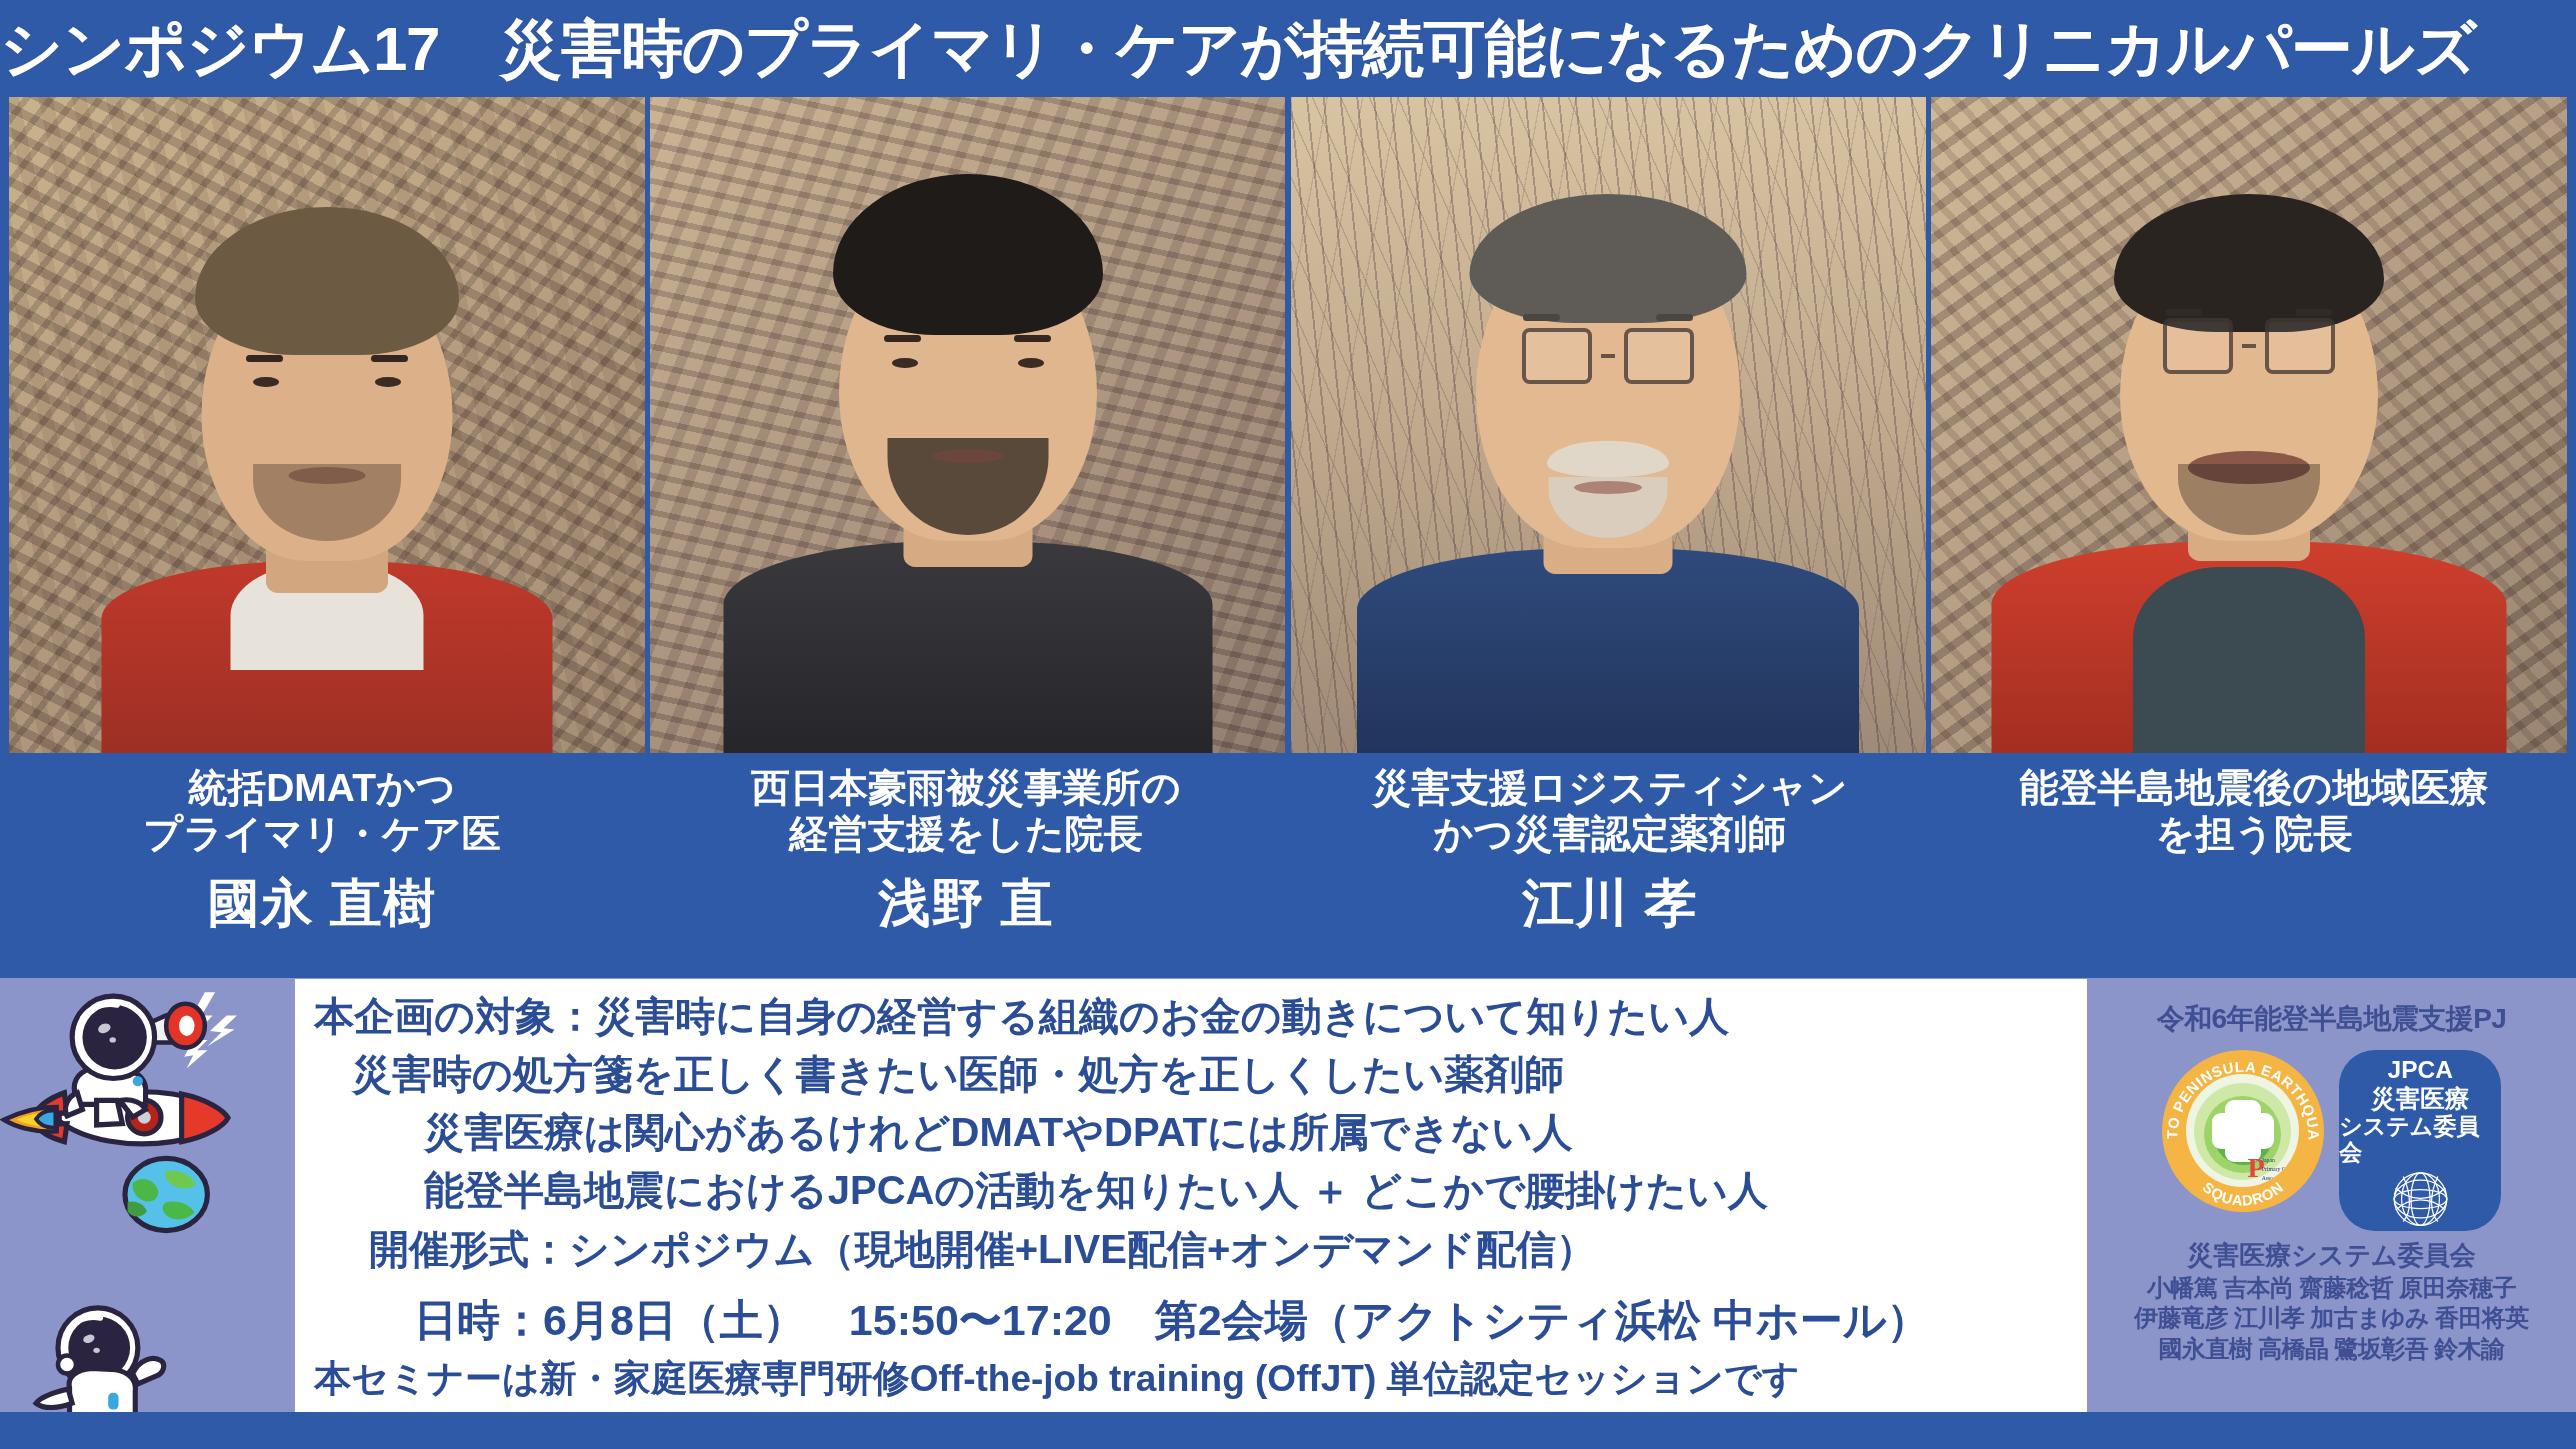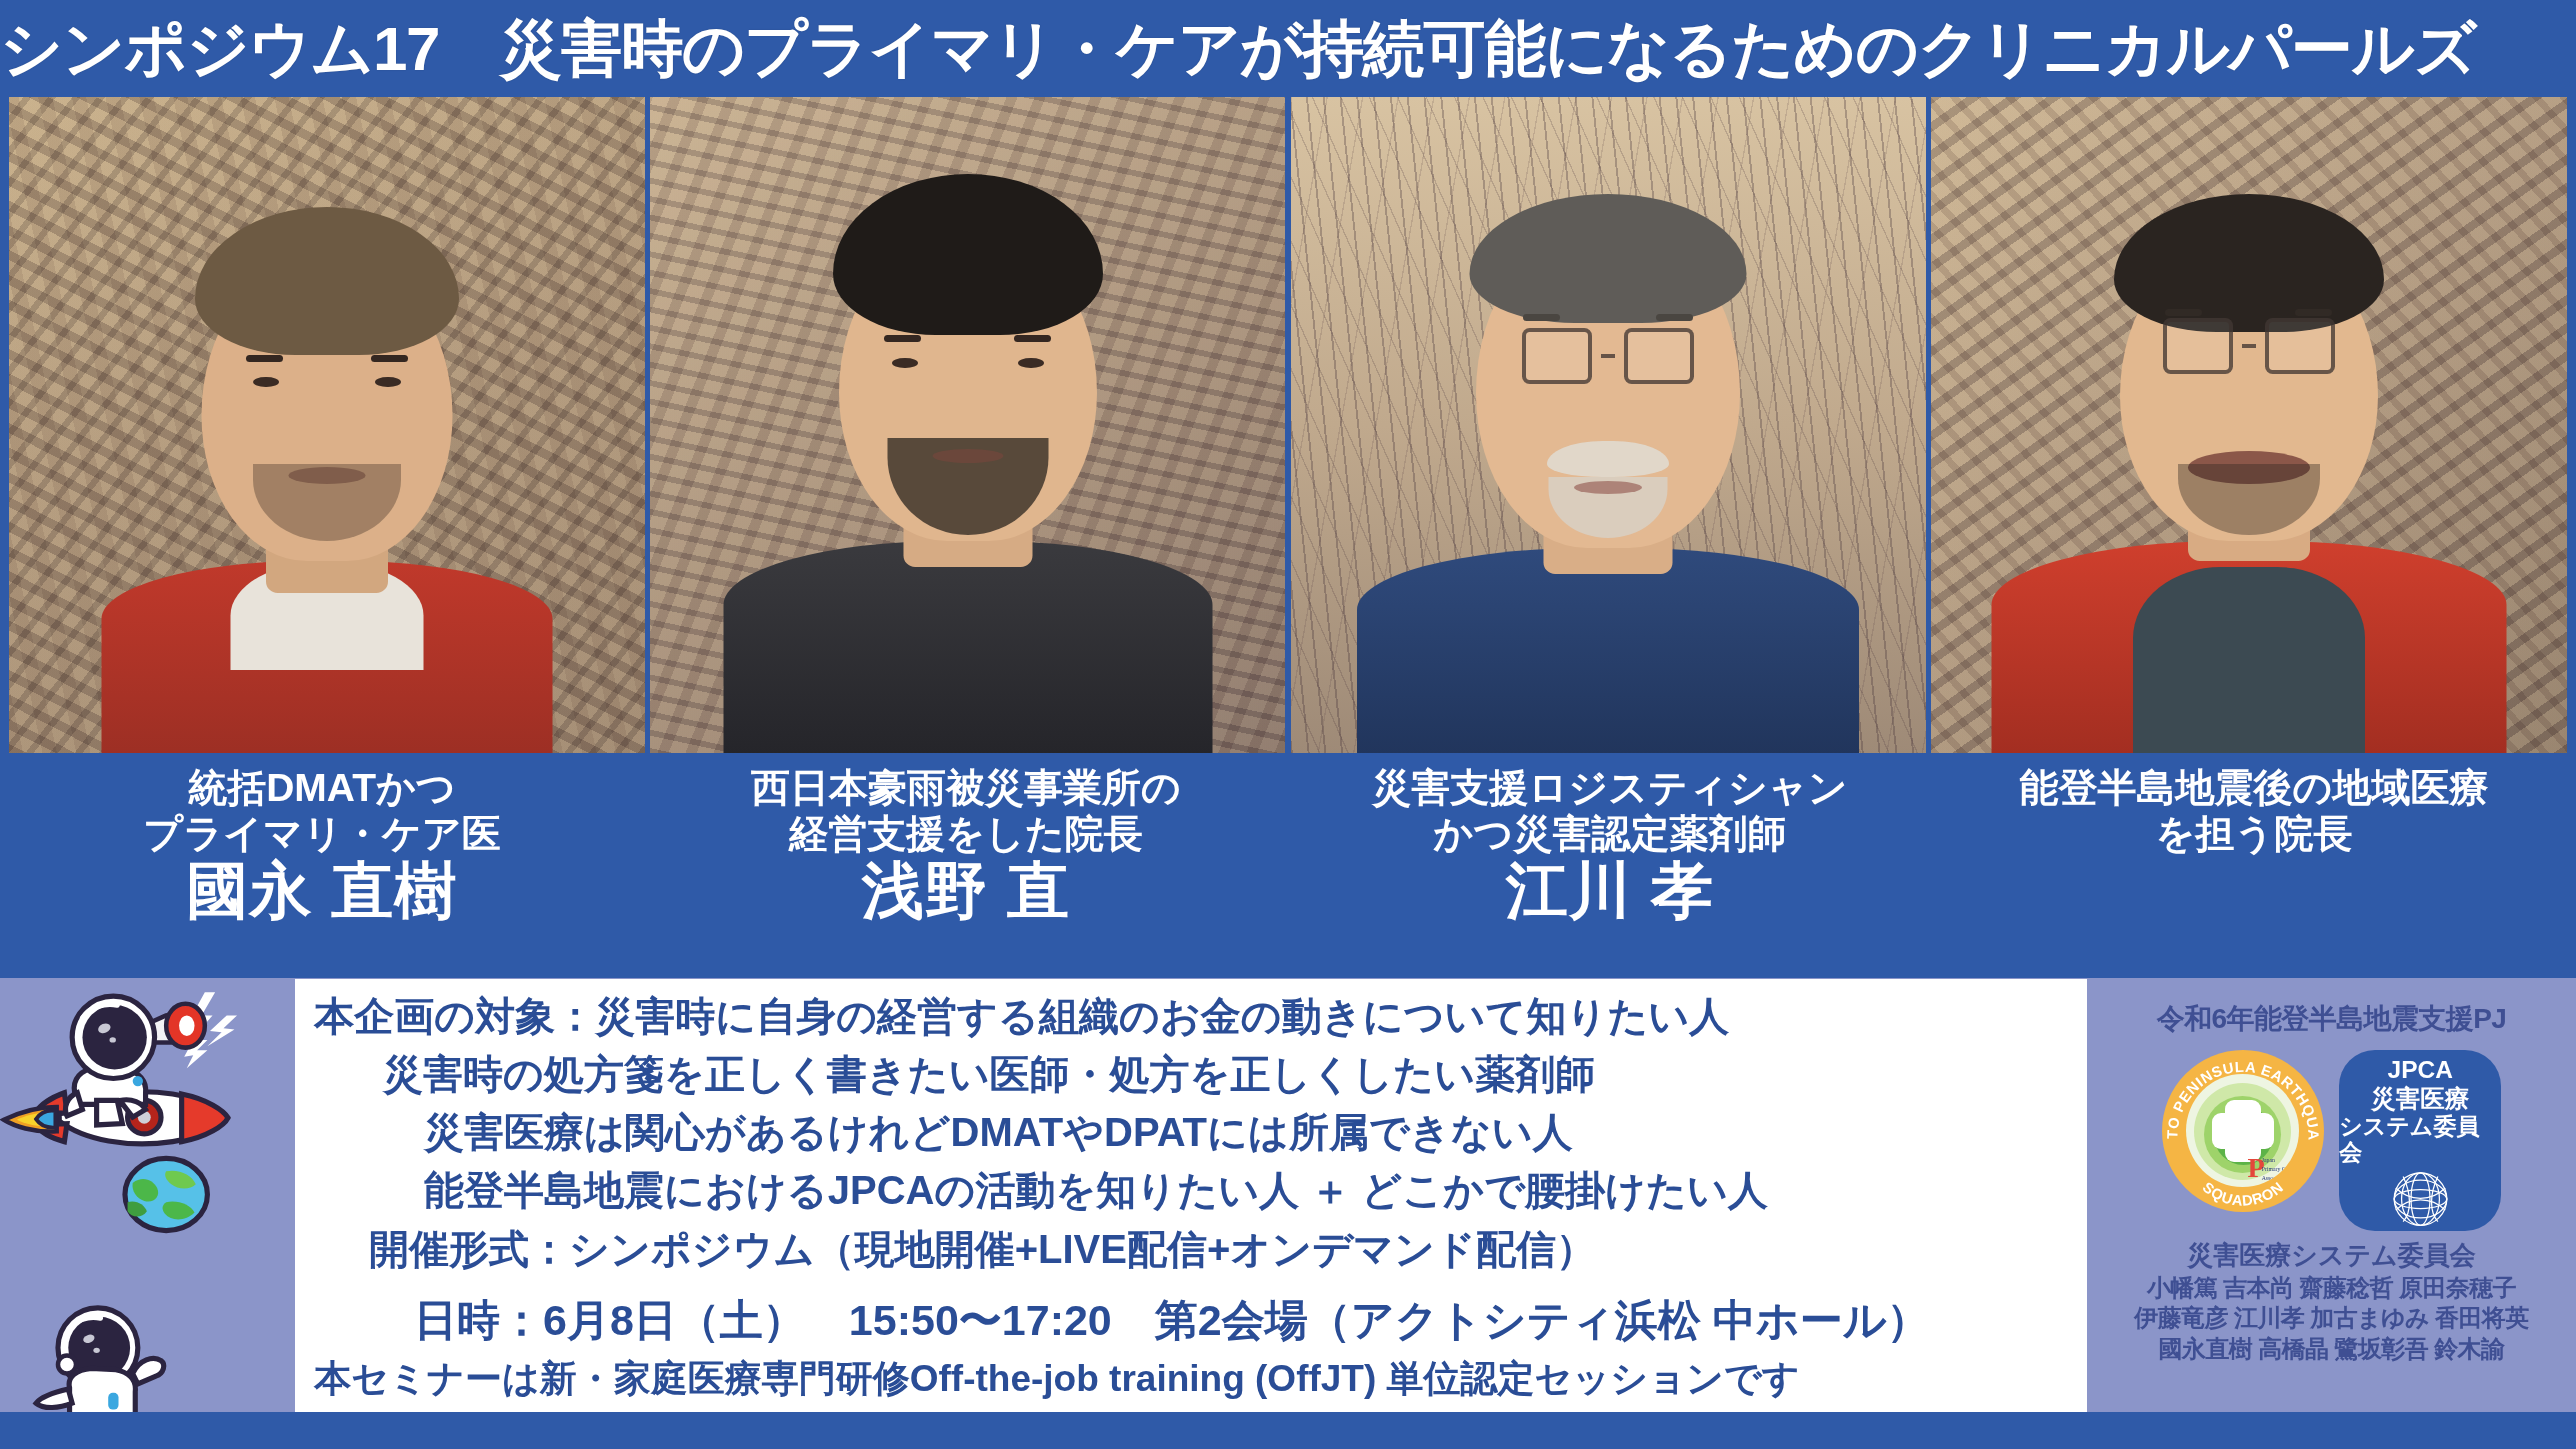--- a/index.html
+++ b/index.html
@@ -71,28 +71,28 @@
   .brow{position:absolute;width:37px;height:7px;background:#342721;border-radius:3.9px;}
   .stache{position:absolute;left:50%;transform:translateX(-50%);background:rgba(225,220,210,.85);border-radius:50%/70% 70% 40% 40%;}
   .beard{position:absolute;left:50%;transform:translateX(-50%);background:rgba(190,186,178,.75);border-radius:0 0 50% 50%/0 0 80% 80%;}
   
   .nameband{
     position:absolute;left:0;top:753px;width:2576px;height:240px;
     background:#2f5aa8;display:flex;
   }
   .namecell{flex:1 1 0;display:flex;flex-direction:column;align-items:center;justify-content:flex-start;padding-top:11.6px;color:#fff;}
   .role{font-size:39px;font-weight:600;line-height:1.18;text-align:center;letter-spacing:0px;}
-  .pname{font-size:62px;font-weight:bold;line-height:1.05;margin-top:1px;letter-spacing:1.3px;text-align:right;}
+  .pname{font-size:52px;font-weight:bold;line-height:1.05;margin-top:19px;letter-spacing:1.3px;text-align:right;}
   
   .bottom{position:absolute;left:0;top:978px;width:2576px;height:451px;background:#8b95c9;display:flex;}
   .leftart{position:relative;width:295px;height:100%;flex:none;overflow:hidden;}
   .infobox{flex:1 1 auto;background:#ffffff;margin:1.3px 0 9px 0;padding:10.3px 0 0 0;position:relative;}
   .infoline{color:#2a4d96;font-weight:bold;white-space:nowrap;line-height:1.0;}
   .il1{font-size:40px;padding-left:19.3px;margin-top:6.4px;}
-  .il2{font-size:40px;padding-left:88px;margin-top:18px;}
+  .il2{font-size:40px;padding-left:57px;margin-top:18px;}
   .il3{font-size:40px;padding-left:129px;margin-top:18px;}
   .il4{font-size:40px;padding-left:129px;margin-top:18px;}
   .il5{font-size:40px;padding-left:74px;margin-top:19.3px;}
   .il6{font-size:43px;padding-left:119px;margin-top:30px;}
   .il7{font-size:37px;padding-left:19.3px;margin-top:18px;}
   .rightpanel{width:489px;flex:none;position:relative;color:#3b4d8f;}
   .rp-title{text-align:center;font-size:28px;font-weight:600;padding-top:22px;color:#3f4f93;letter-spacing:-0.6px;}
   .logos{display:flex;justify-content:center;align-items:flex-start;gap:15.5px;margin-top:11.6px;}
   .noto-badge{
     width:162px;height:162px;border-radius:50%;

